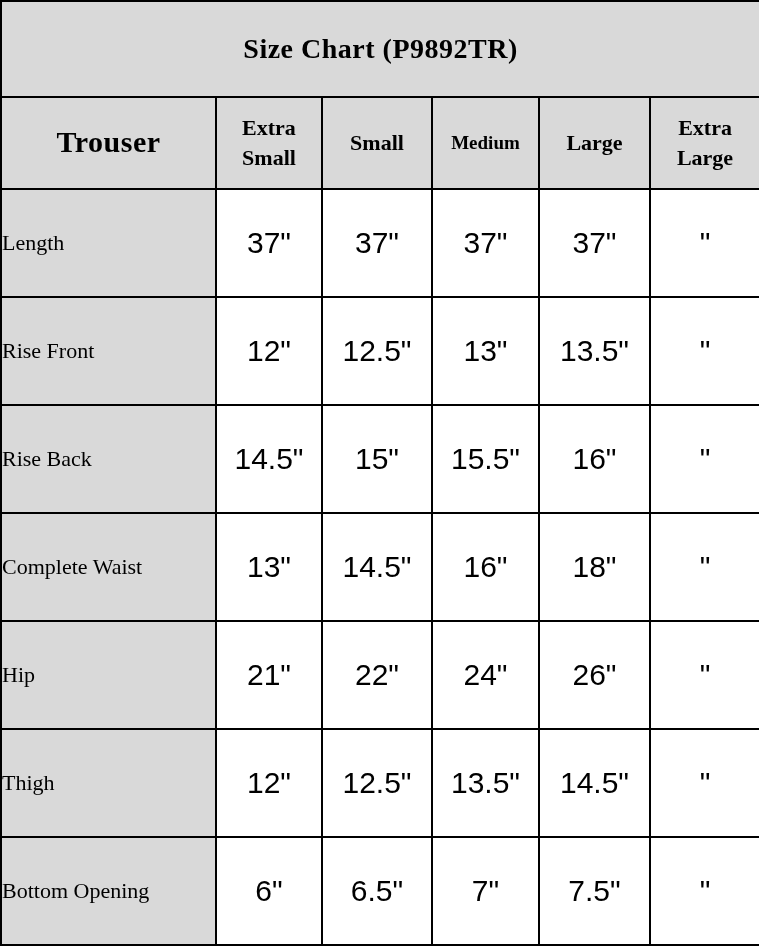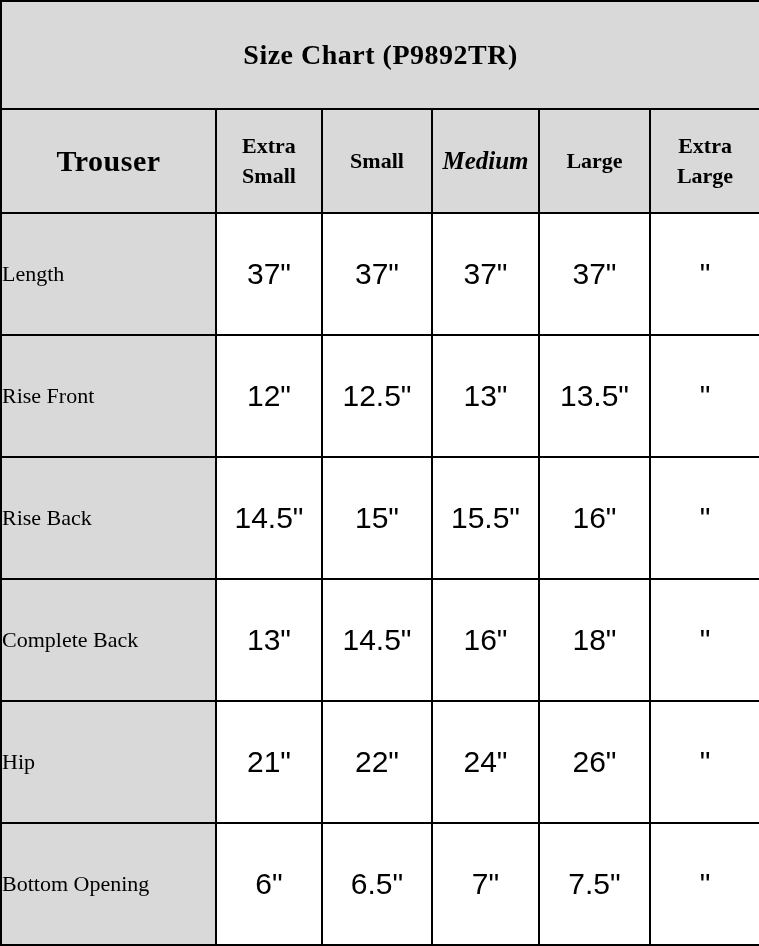--- a/index.html
+++ b/index.html
@@ -41,21 +41,21 @@
     font-family:"Liberation Serif","DejaVu Serif",serif;
     font-weight:bold;
     font-size:22px;
     line-height:1.35;
   }
   tr.header-row th.corner{
     font-size:30px;
     letter-spacing:0.5px;
   }
   
-  tr.header-row th:nth-child(4){font-size:25px;font-style:italic;}
+  tr.header-row th:nth-child(4){font-size:19px;}
   tr.data-row{height:106px;}
   tr.data-row th.row-label{
     background:var(--header-bg);
     text-align:left;
     vertical-align:middle;
     font-family:"Liberation Serif","DejaVu Serif",serif;
     font-weight:normal;
     font-size:22px;
   }
   tr.data-row td.value-cell{
@@ -117,36 +117,44 @@
       </tr>
       <tr class="data-row">
         <th class="row-label">Rise Back</th>
         <td class="value-cell">14.5"</td>
         <td class="value-cell">15"</td>
         <td class="value-cell">15.5"</td>
         <td class="value-cell">16"</td>
         <td class="value-cell">"</td>
       </tr>
       <tr class="data-row">
-        <th class="row-label">Complete Back</th>
+        <th class="row-label">Complete Waist</th>
         <td class="value-cell">13"</td>
         <td class="value-cell">14.5"</td>
         <td class="value-cell">16"</td>
         <td class="value-cell">18"</td>
         <td class="value-cell">"</td>
       </tr>
       <tr class="data-row">
         <th class="row-label">Hip</th>
         <td class="value-cell">21"</td>
         <td class="value-cell">22"</td>
         <td class="value-cell">24"</td>
         <td class="value-cell">26"</td>
         <td class="value-cell">"</td>
       </tr>
       <tr class="data-row">
+        <th class="row-label">Thigh</th>
+        <td class="value-cell">12"</td>
+        <td class="value-cell">12.5"</td>
+        <td class="value-cell">13.5"</td>
+        <td class="value-cell">14.5"</td>
+        <td class="value-cell">"</td>
+      </tr>
+      <tr class="data-row">
         <th class="row-label">Bottom Opening</th>
         <td class="value-cell">6"</td>
         <td class="value-cell">6.5"</td>
         <td class="value-cell">7"</td>
         <td class="value-cell">7.5"</td>
         <td class="value-cell">"</td>
       </tr>
     </tbody>
 </table>
 

